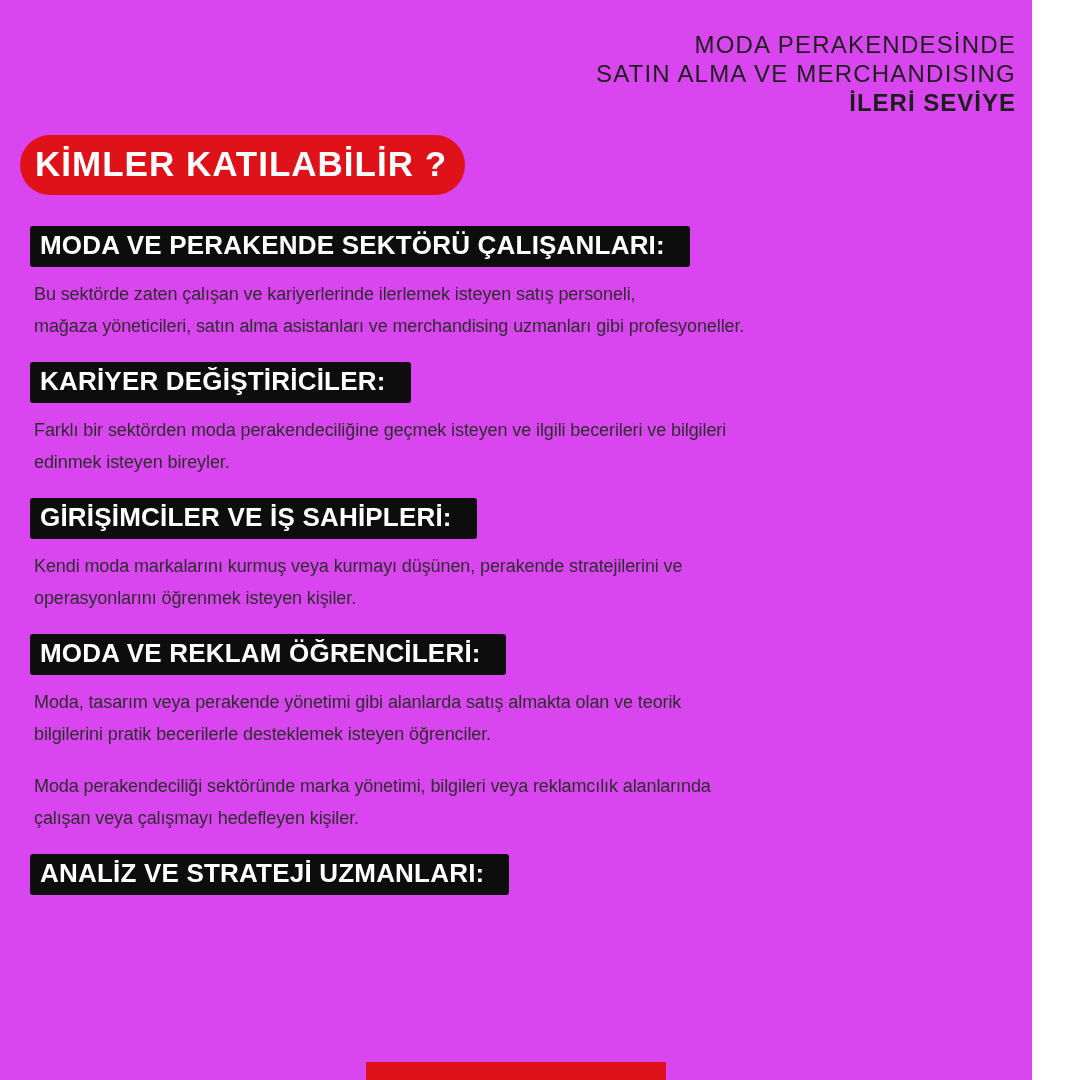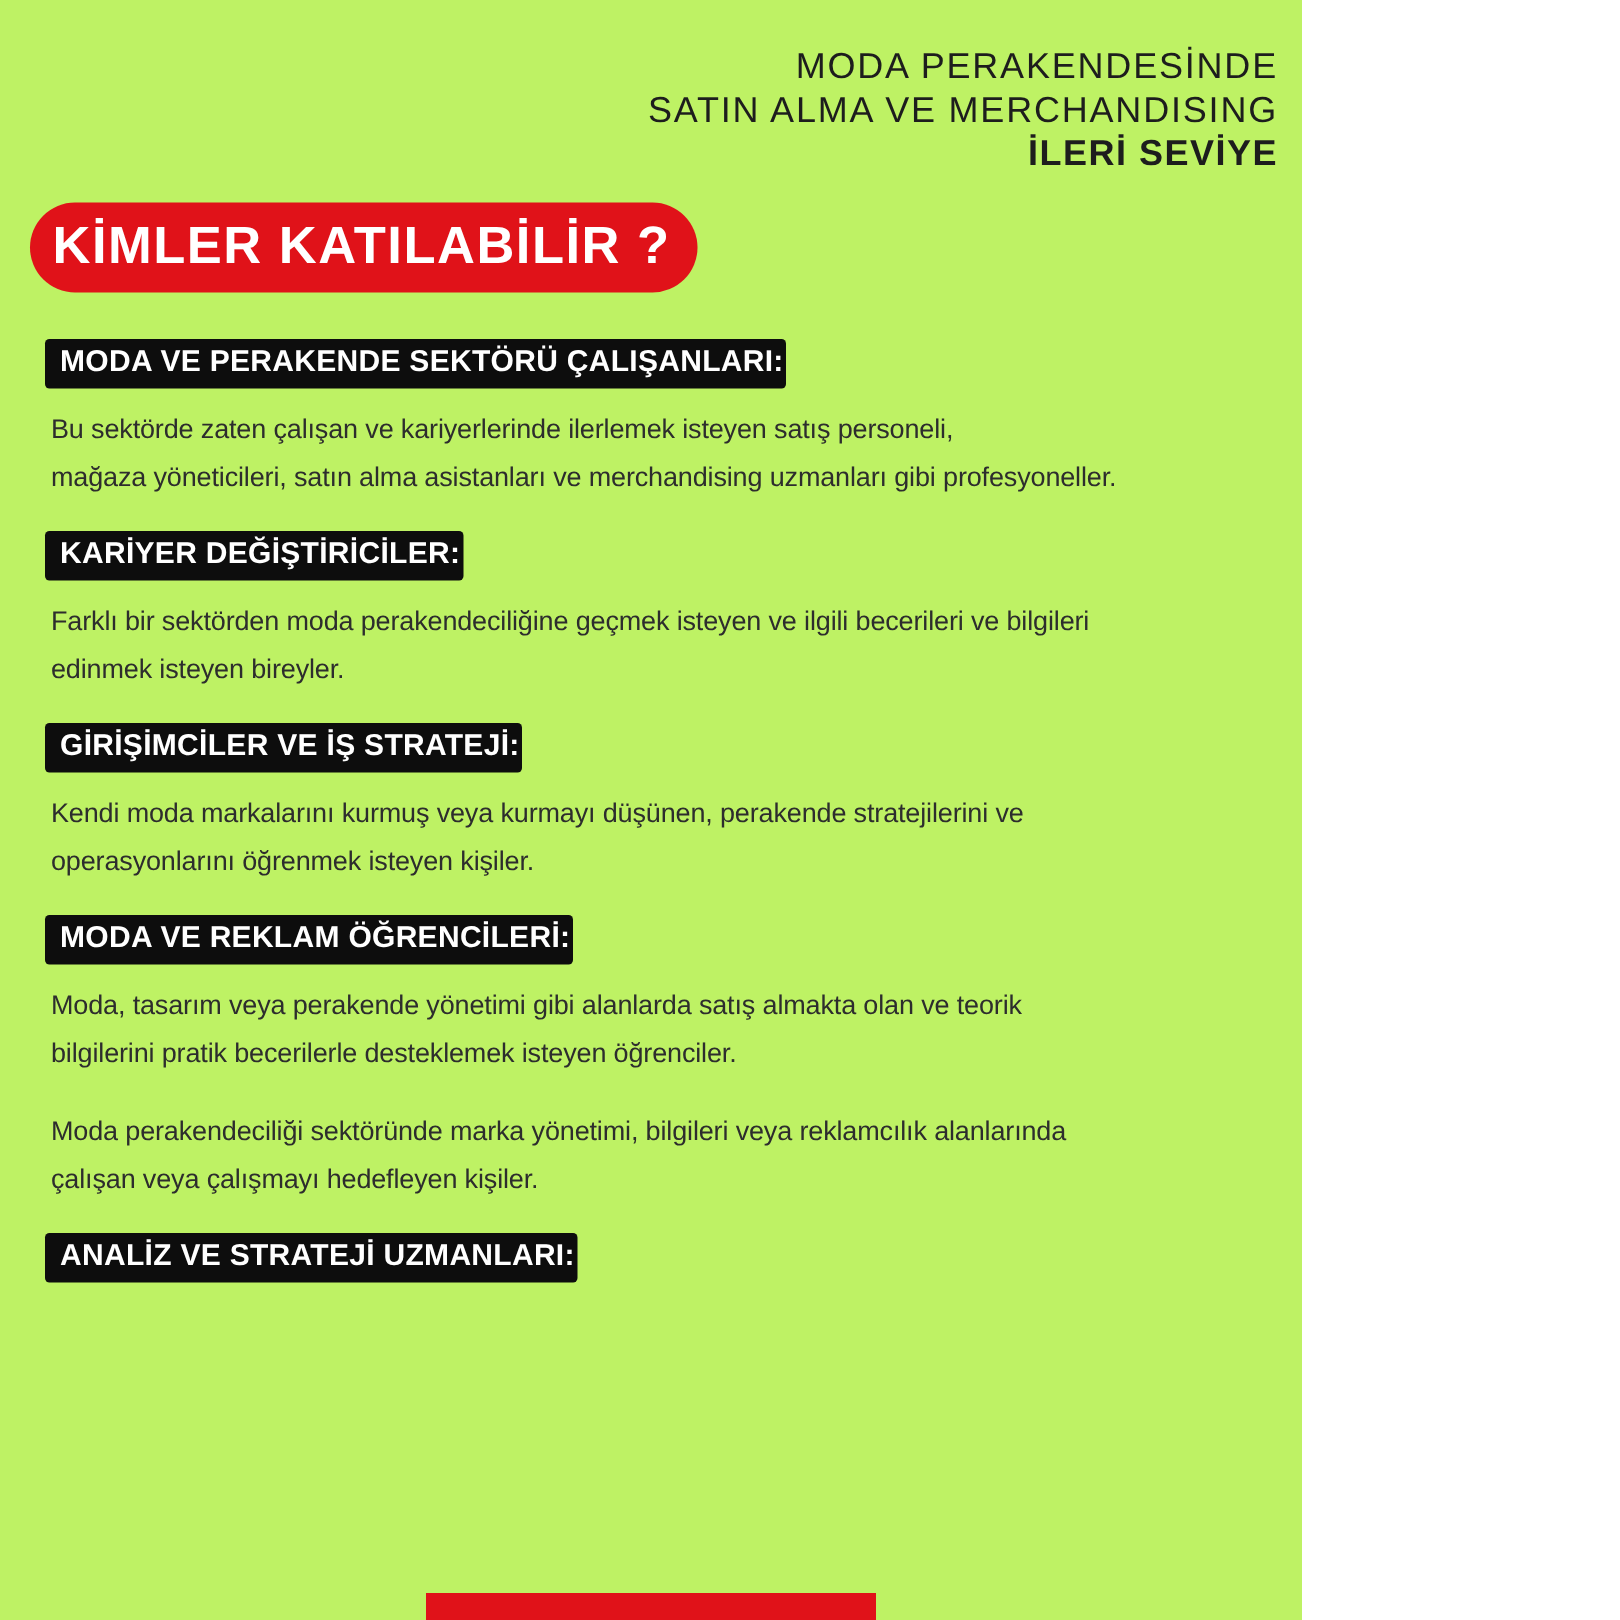--- a/index.html
+++ b/index.html
@@ -1,35 +1,35 @@
 <!DOCTYPE html>
 <html><head>
 <meta charset="utf-8">
 <style>
   html,body{margin:0;padding:0;background:#ffffff;}
   .page{
-    position:relative;width:868px;height:1080px;background:#bef264;overflow:hidden;
+    position:relative;width:1032px;height:1080px;background:#d946ef;overflow:hidden;
     font-family:"Liberation Sans", sans-serif;color:#1e1e1e;
   }
   .header{
     position:absolute;top:30px;right:16px;text-align:right;
     font-size:24px;line-height:29px;letter-spacing:1.2px;color:#1d1d1d;font-weight:400;
   }
   .header .bold-line{font-weight:700;letter-spacing:1px;}
   .title-banner{
     position:absolute;top:135px;left:20px;background:#e01219;color:#ffffff;
     font-size:35px;font-weight:700;letter-spacing:1px;
     padding:9px 18px 11px 15px;display:inline-block;border-radius:30px;
   }
   .sections{position:absolute;top:226px;left:30px;width:1010px;}
   .section{margin-bottom:20px;}
   .section-label{
     display:inline-block;background:#0d0d0d;color:#ffffff;
-    font-size:20px;font-weight:700;letter-spacing:0.2px;
-    padding:4px 2px 6px 10px;border-radius:3px;
+    font-size:26px;font-weight:700;letter-spacing:0.2px;
+    padding:4px 25px 6px 10px;border-radius:3px;
   }
   .section-body{
     margin:11px 0 0 4px;font-size:18px;line-height:32px;color:#2d2d2d;
     white-space:pre-line;letter-spacing:-0.1px;
   }
   .bottom-accent{
     position:absolute;bottom:0;left:50%;transform:translateX(-50%);
     width:300px;height:18px;background:#e01219;
   }
 </style>
@@ -54,21 +54,21 @@
 mağaza yöneticileri, satın alma asistanları ve merchandising uzmanları gibi profesyoneller.</div>
     </div>
 
     <div class="section">
       <span class="section-label">KARİYER DEĞİŞTİRİCİLER:</span>
       <div class="section-body">Farklı bir sektörden moda perakendeciliğine geçmek isteyen ve ilgili becerileri ve bilgileri
 edinmek isteyen bireyler.</div>
     </div>
 
     <div class="section">
-      <span class="section-label">GİRİŞİMCİLER VE İŞ STRATEJİ:</span>
+      <span class="section-label">GİRİŞİMCİLER VE İŞ SAHİPLERİ:</span>
       <div class="section-body">Kendi moda markalarını kurmuş veya kurmayı düşünen, perakende stratejilerini ve
 operasyonlarını öğrenmek isteyen kişiler.</div>
     </div>
 
     <div class="section">
       <span class="section-label">MODA VE REKLAM ÖĞRENCİLERİ:</span>
       <div class="section-body">Moda, tasarım veya perakende yönetimi gibi alanlarda satış almakta olan ve teorik
 bilgilerini pratik becerilerle desteklemek isteyen öğrenciler.</div>
     </div>
 

